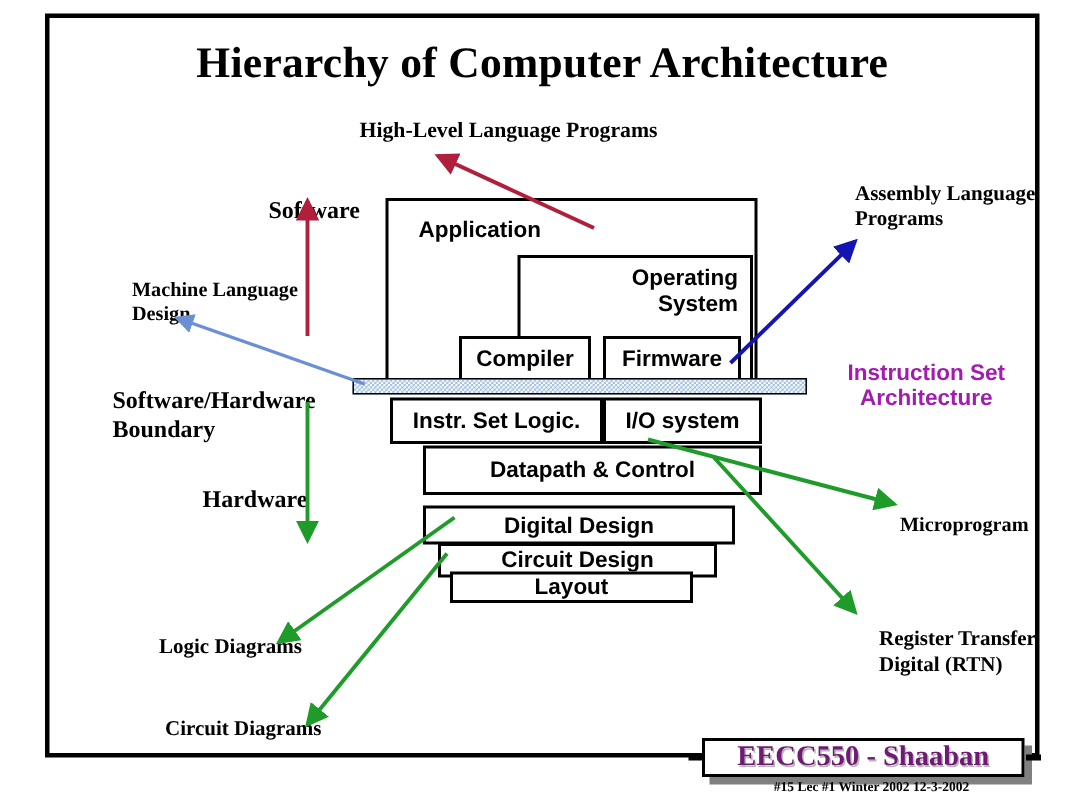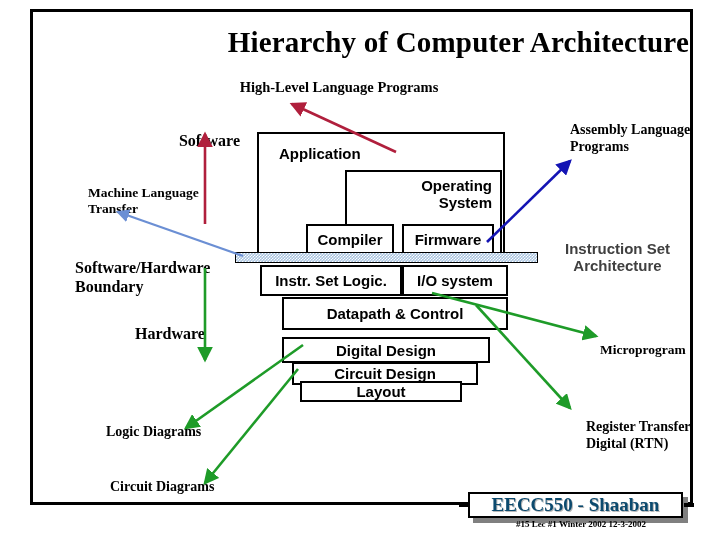--- a/index.html
+++ b/index.html
@@ -22,21 +22,21 @@
     width: 663px;
     height: 496px;
     border: 3px solid #000000;
     box-sizing: border-box;
   }
   .title {
     position: absolute;
     left: 34px;
     top: 26px;
     width: 655px;
-    text-align: right;
+    text-align: center;
     font-family: "Liberation Serif", serif;
     font-weight: bold;
     font-size: 29px;
     color: #000000;
     letter-spacing: 0.2px;
     white-space: nowrap;
   }
   .serif-lbl {
     position: absolute;
     font-family: "Liberation Serif", serif;
@@ -53,21 +53,21 @@
     font-family: "Liberation Sans", sans-serif;
     font-weight: bold;
     font-size: 15px;
     color: #000000;
     text-align: center;
   }
   .sans-lbl {
     position: absolute;
     font-family: "Liberation Sans", sans-serif;
     font-weight: bold;
-    color: #404040;
+    color: #a21caf;
     text-align: center;
     line-height: 1.15;
   }
   .boundary-bar {
     position: absolute;
     box-sizing: border-box;
     border: 1px solid #000000;
     background-color: #a9c4e0;
     background-image:
       linear-gradient(45deg, #ffffff 25%, transparent 25%, transparent 75%, #ffffff 75%),
@@ -106,21 +106,21 @@
     position: absolute;
     left: 468px;
     top: 493px;
     width: 215px;
     height: 36px;
     line-height: 24px;
     text-align: center;
     font-family: "Liberation Serif", serif;
     font-weight: bold;
     font-size: 19px;
-    color: #0c4a6e;
+    color: #701a75;
     text-shadow: 1px 1px 0 #b8b8b8;
   }
   #footer-sub {
     position: absolute;
     left: 468px;
     top: 519px;
     width: 226px;
     text-align: center;
     font-family: "Liberation Serif", serif;
     font-weight: bold;
@@ -145,21 +145,21 @@
   <div id="frame"></div>
 
   <div class="title">Hierarchy of Computer Architecture</div>
 
   <div class="serif-lbl" style="left:34px; top:79px; width:530px; text-align:center; font-size:14.5px;">High-Level Language Programs</div>
 
   <div class="serif-lbl" style="left:60px; top:132px; width:140px; text-align:right; font-size:16px;">Software</div>
 
   <div class="serif-lbl" style="left:48px; top:185px; width:180px; font-size:13.5px; font-weight:bold;">
     <div>Machine Language</div>
-    <div>Transfer</div>
+    <div>Design</div>
   </div>
 
   <div class="serif-lbl" style="left:35px; top:259px; width:195px; font-size:16px;">
     <div>Software/Hardware</div>
     <div>Boundary</div>
   </div>
 
   <div class="serif-lbl" style="left:55px; top:325px; width:150px; text-align:center; font-size:16px;">Hardware</div>
 
   <div class="serif-lbl" style="left:66px; top:424px; width:160px; font-size:14px;">Logic Diagrams</div>

